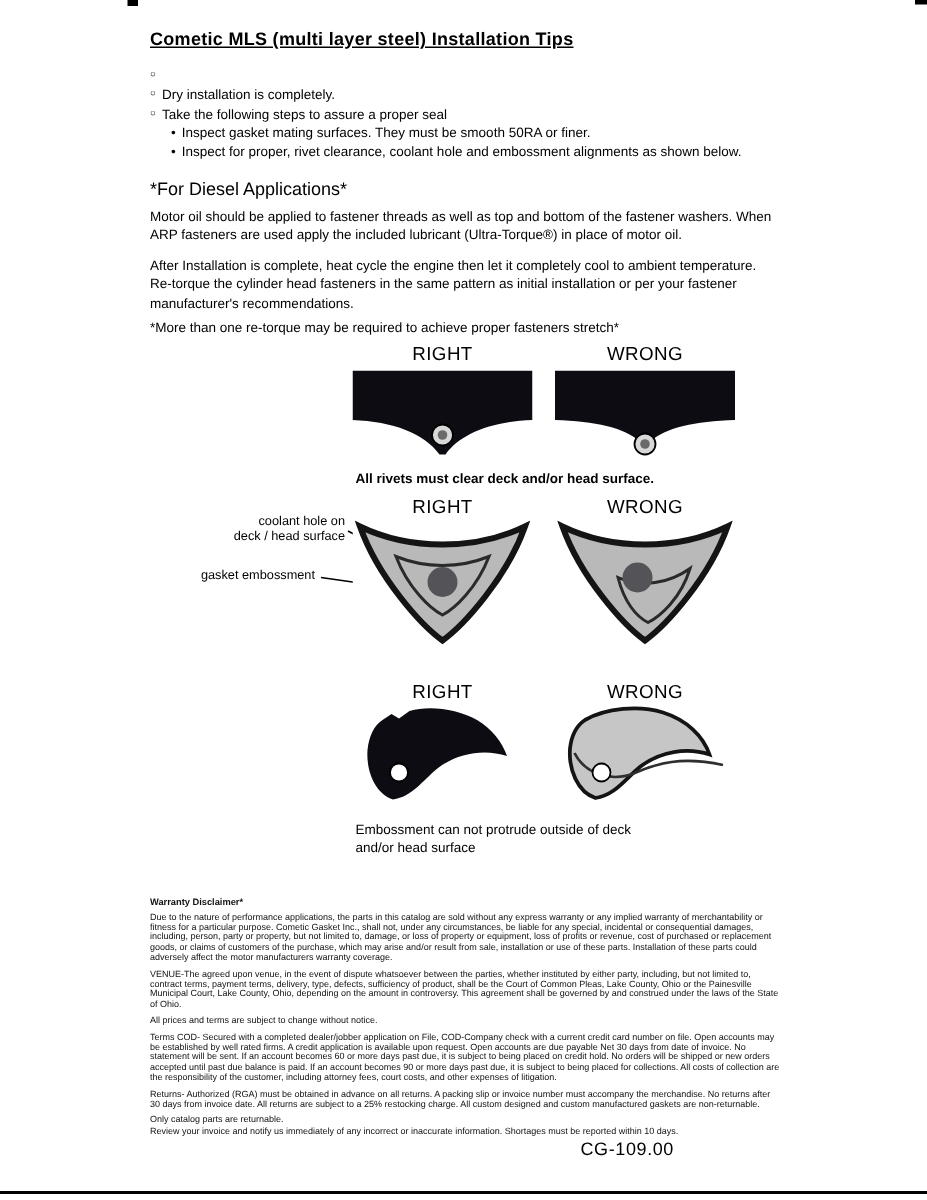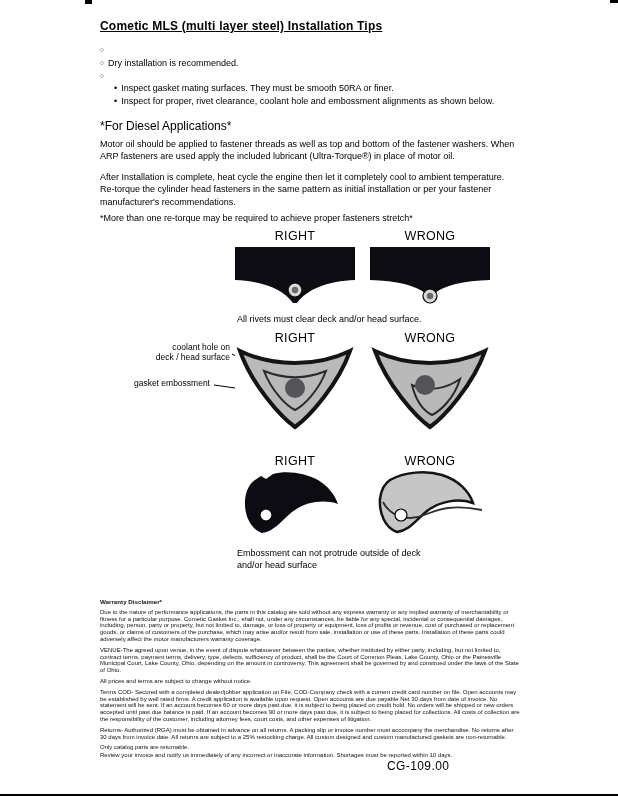--- a/index.html
+++ b/index.html
@@ -28,21 +28,21 @@
 
   .hl, .hr { position:absolute; width:120px; text-align:center; font-size:12.5px; letter-spacing:.3px; }
   .hl { left:235px; } .hr { left:370px; }
   .f1h { top:229px; } .f2h { top:331px; } .f3h { top:454px; }
 
   .pl { left:235px; } .pr { left:370px; }
   .f1 { top:247px; } .f2 { top:347px; } .f3 { top:470px; }
   svg { display:block; }
 
   .cap { font-size:9px; line-height:11.5px; }
-  .f1c { left:237px; top:314px; }
+  .f1c { left:237px; top:314px;font-weight:bold; }
   .f2c { left:237px; top:437px; }
   .f3c { left:237px; top:548px; }
 
   .callout { font-size:8.5px; line-height:10px; text-align:right; width:112px; }
   .co1 { left:118px; top:342px; }
   .co2 { left:98px;  top:378px; }
   .f2lines { left:100px; top:340px; }
 
   .legal { left:100px; top:599px; width:420px; font-size:6px; line-height:6.8px; color:#111; }
   .legal-h { font-weight:bold; margin-bottom:3px; font-size:6.2px; }
@@ -60,24 +60,25 @@
   <div class="abs crop-b"></div>
 
   <h1 class="abs title">Cometic MLS (multi layer steel) Installation Tips</h1>
 
   <div class="abs tips">
     <div class="tip">
       <span class="m1">○</span>
     </div>
     <div class="tip">
       <span class="m1">○</span>
-      <span>Dry installation is recommended.</span>
+      <span>Dry installation is completely.</span>
     </div>
     <div class="tip">
       <span class="m1">○</span>
+      <span>Take the following steps to assure a proper seal</span>
     </div>
     <div class="tip sub">
       <span class="m2">•</span>
       <span>Inspect gasket mating surfaces.  They must be smooth 50RA or finer.</span>
     </div>
     <div class="tip sub">
       <span class="m2">•</span>
       <span>Inspect for proper, rivet clearance, coolant hole and embossment alignments as shown below.</span>
     </div>
   </div>

